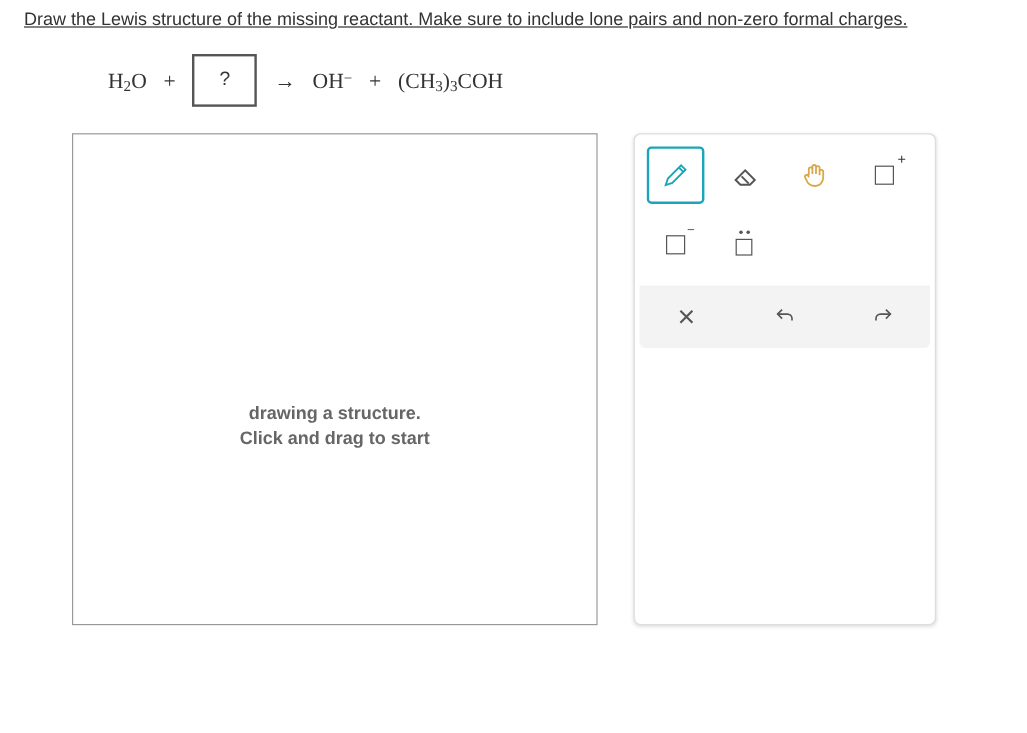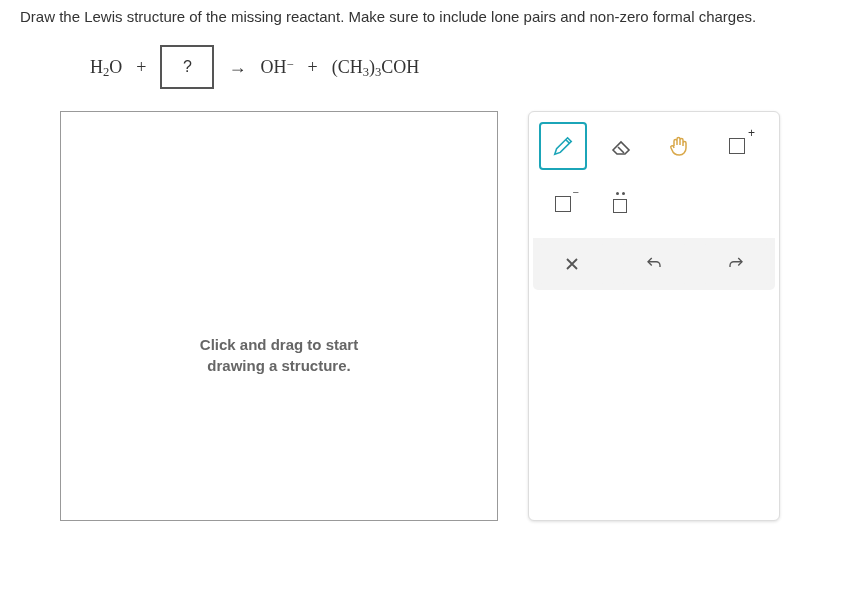--- a/index.html
+++ b/index.html
@@ -7,20 +7,21 @@
       font-family: Arial, sans-serif;
       font-size: 14px;
       color: #333;
       padding: 8px 20px;
       width: 856px;
     }
     .instruction {
       font-size: 15px;
       margin-bottom: 20px;
       color: #333;
+      text-decoration: underline;
     }
     .equation-row {
       display: flex;
       align-items: center;
       gap: 14px;
       margin-left: 70px;
       margin-bottom: 22px;
       font-family: 'Times New Roman', serif;
       font-size: 18px;
     }
@@ -168,22 +169,22 @@
     <span class="sub">3</span>
     <span>)</span>
     <span class="sub">3</span>
     <span>COH</span>
   </span>
 </div>
 
 <div class="main-area">
   <div class="canvas">
     <div class="canvas-hint">
+      <div>drawing a structure.</div>
       <div>Click and drag to start</div>
-      <div>drawing a structure.</div>
     </div>
   </div>
 
   <div class="toolbar">
     <div class="tool-row">
       <button class="tool-btn selected">
         <svg width="22" height="22" viewBox="0 0 24 24" fill="none" stroke="#1ba5b8" stroke-width="1.7">
           <path d="M3 21 L5 15 L17 3 L21 7 L9 19 L3 21 Z"></path>
             <path d="M15 5 L19 9"></path>
         </svg>

